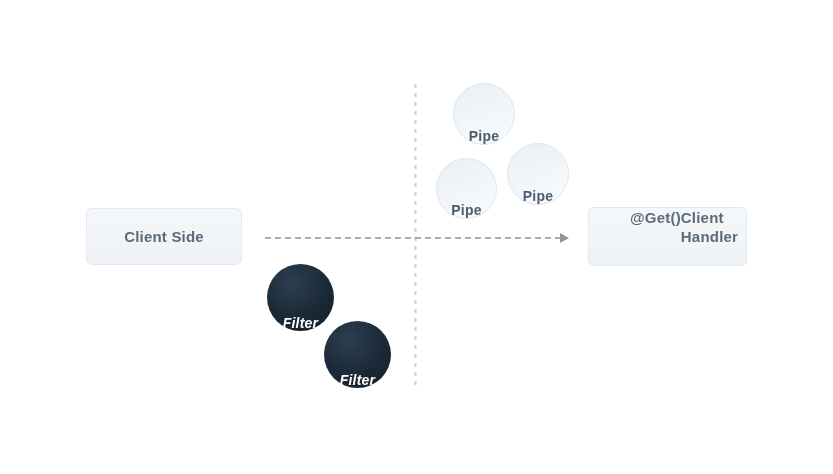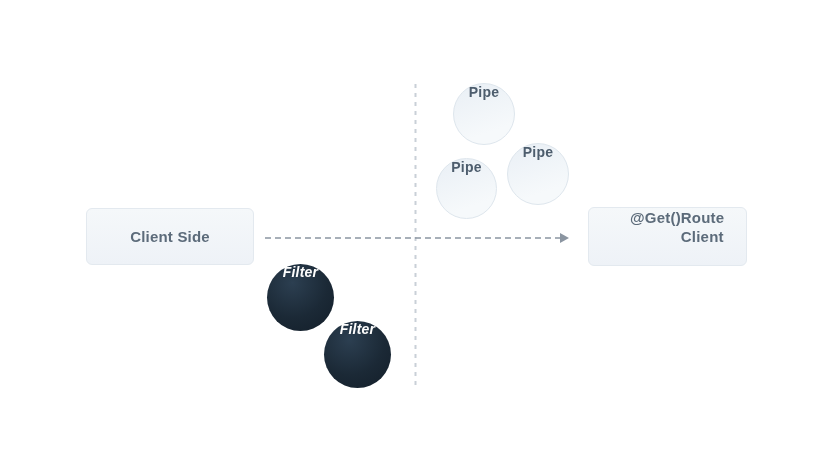--- a/index.html
+++ b/index.html
@@ -23,40 +23,40 @@
     background: linear-gradient(180deg, #f5f8fa 0%, #eef2f7 100%);
     border: 1px solid #e3e9ef;
     border-radius: 6px;
     color: #5c6b7a;
     font-size: 15px;
     font-weight: 600;
     letter-spacing: 0.2px;
   }
   .node-box.client {
     left: 86px; top: 208px;
-    width: 168px; height: 57px;
+    width: 156px; height: 57px;
     display: flex;
     align-items: center;
     justify-content: center;
   }
   .node-box.route {
     left: 588px; top: 207px;
     width: 159px; height: 59px;
     display: flex;
     flex-direction: row;
     justify-content: center;
     padding-left: 41px;
     line-height: 19px;
   }
   .circle {
     position: absolute;
     box-sizing: border-box;
     border-radius: 50%;
     display: flex;
-    align-items: flex-start;
+    align-items: flex-end;
     justify-content: center;
     font-size: 14px;
     font-weight: 600;
     letter-spacing: 0.2px;
   }
   .circle.pipe {
     background: linear-gradient(160deg, #e9eff5 0%, #f6f9fb 75%);
     border: 1px solid #dee6ed;
     color: #4d5d6d;
   }
@@ -83,21 +83,21 @@
     <line x1="265" y1="238" x2="560" y2="238" stroke="#8b95a1" stroke-width="1.6" stroke-dasharray="6 4"></line>
     <polygon points="560,233 569,238 560,243" fill="#8b95a1"></polygon>
   </svg>
 
   <div class="node-box client">
     <span>Client Side</span>
   </div>
 
   <div class="node-box route">
     <span>@Get()</span>
-    <span>Route Client</span>
+    <span>Client Handler</span>
   </div>
 
   <div class="circle pipe pipe-1">
     <span>Pipe</span>
   </div>
   <div class="circle pipe pipe-2">
     <span>Pipe</span>
   </div>
   <div class="circle pipe pipe-3">
     <span>Pipe</span>

